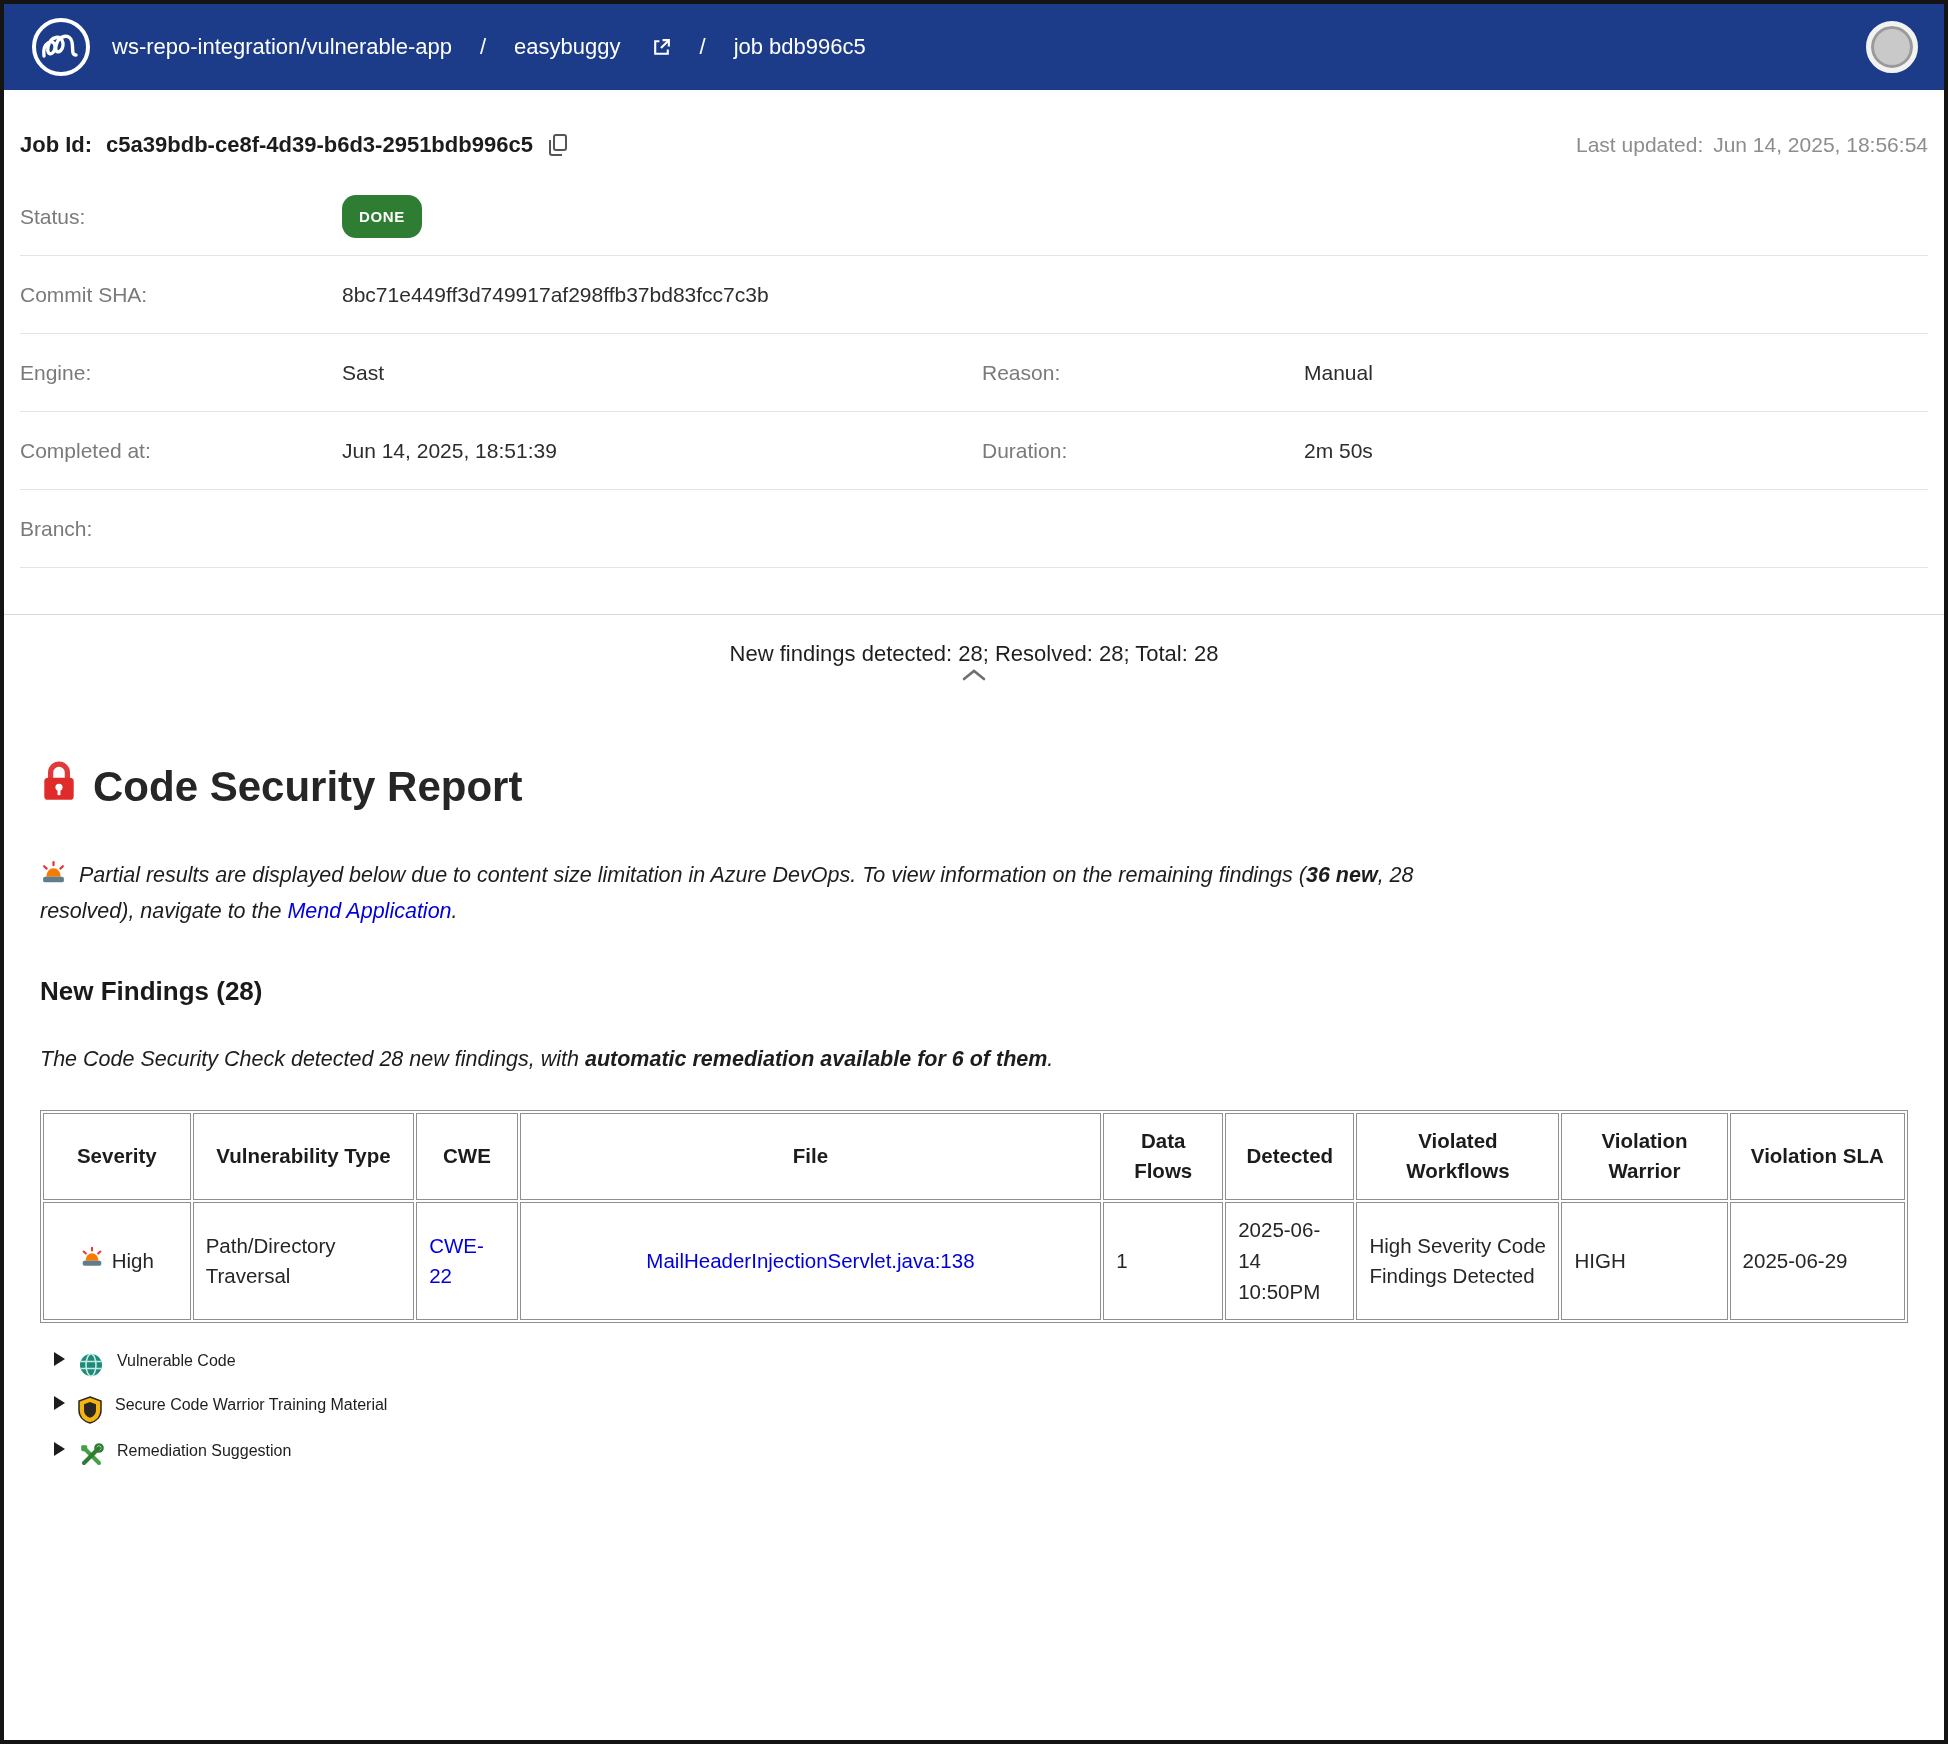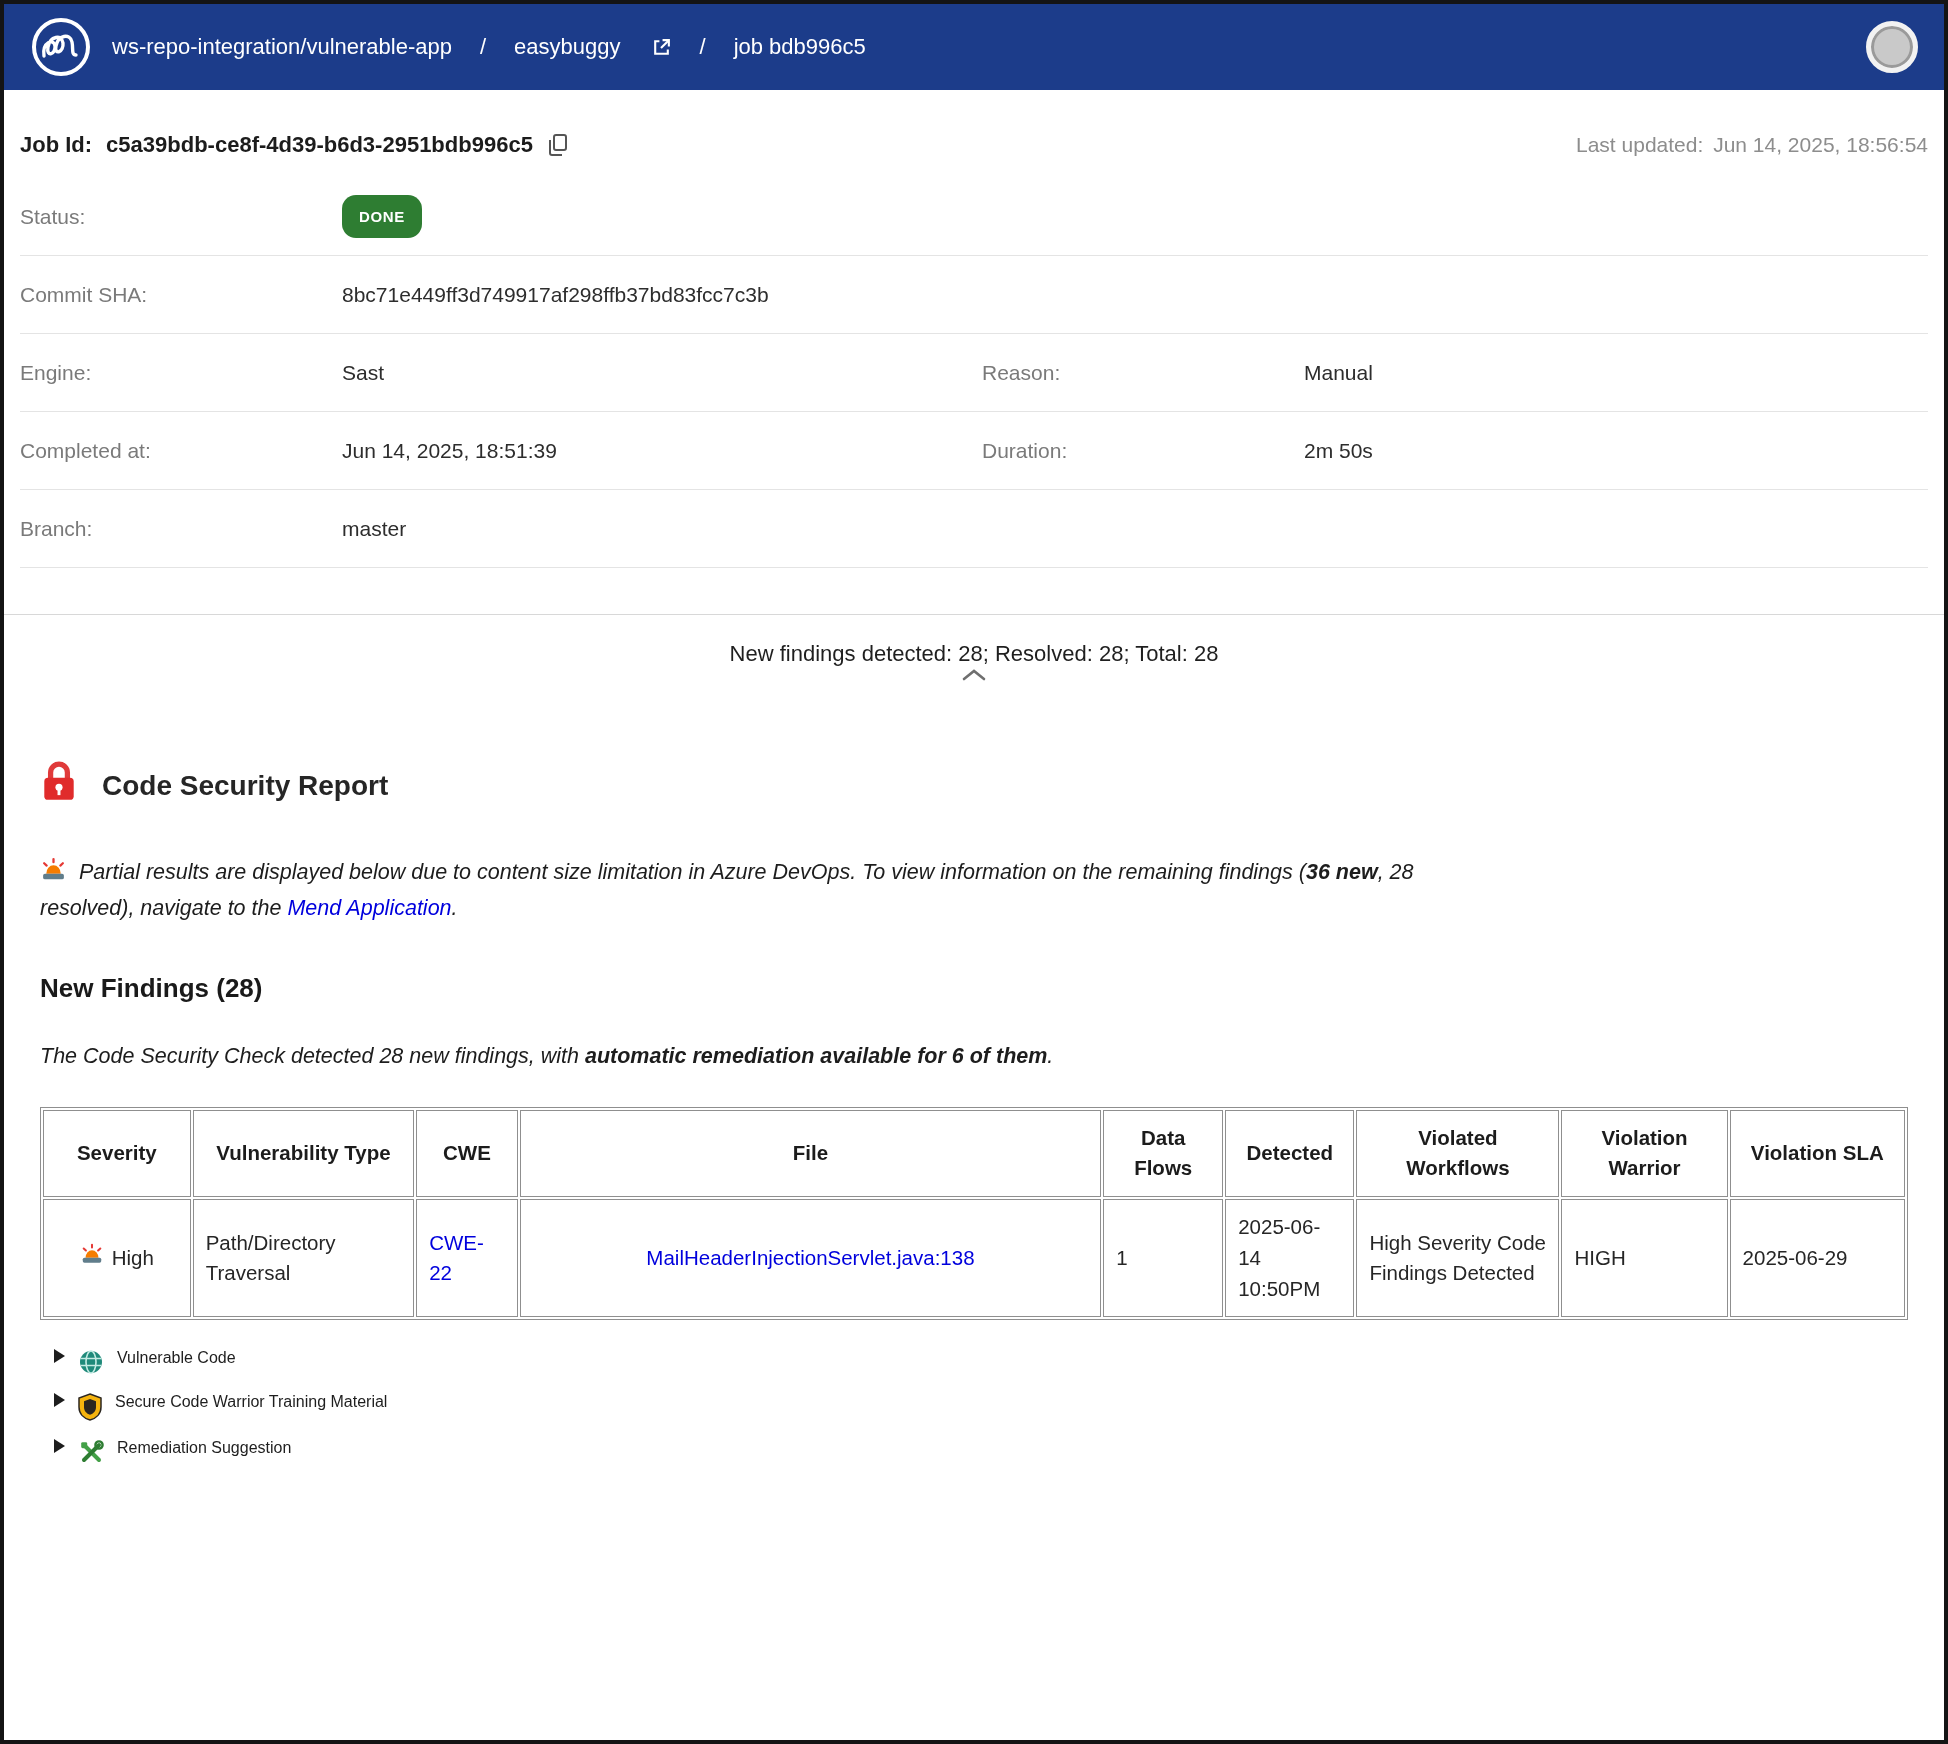--- a/index.html
+++ b/index.html
@@ -34,22 +34,22 @@
   .badge { display:inline-block; background:#2e7d32; color:#fff; font-size:15px; font-weight:bold;
            letter-spacing:.6px; padding:13px 17px; border-radius:14px; }
 
   
   .summary { margin-top:46px; border-top:1px solid #d8d8d8; padding:26px 42px; display:flex;
              align-items:center; justify-content:space-between; font-size:22px; color:#1f1f1f; cursor:pointer;flex-direction:column; }
   .chev { display:inline-flex; cursor:pointer; }
 
   
   .report { padding:0 36px; }
-  .report-title { display:flex; align-items:center; gap:24px; margin-top:52px;
-                  font-size:28px; font-weight:bold; color:#262626; }
+  .report-title { display:flex; align-items:center; gap:15px; margin-top:52px;
+                  font-size:42px; font-weight:bold; color:#262626; }
   .notice { margin-top:46px; font-style:italic; font-size:21.5px; line-height:1.48;
             color:#1d1d1d; max-width:1450px; }
   .notice .al { display:inline-block; vertical-align:-4px; margin-right:12px; font-style:normal; }
   .notice a { color:#0000dd; cursor:pointer; }
   .nf-head { margin-top:48px; font-size:26px; font-weight:bold; color:#1a1a1a; }
   .intro { margin-top:40px; font-style:italic; font-size:21.5px; color:#1d1d1d; }
 
   
   table.findings { width:100%; margin-top:38px; border:1px solid #8f8f8f;
                    border-collapse:separate; border-spacing:2px; }
@@ -143,21 +143,20 @@
 
     <div class="frow">
       <div class="flabel">Completed at:</div>
       <div class="fvalue">Jun 14, 2025, 18:51:39</div>
       <div class="flabel">Duration:</div>
       <div class="fvalue">2m 50s</div>
     </div>
 
     <div class="frow">
       <div class="flabel">Branch:</div>
-      <div class="fvalue">master</div>
       <div></div>
         <div></div>
     </div>
 
   </section>
 
   <section class="summary">
     <span>New findings detected: 28; Resolved: 28; Total: 28</span>
     <span class="chev">
       <svg width="26" height="16" viewBox="0 0 26 16">

